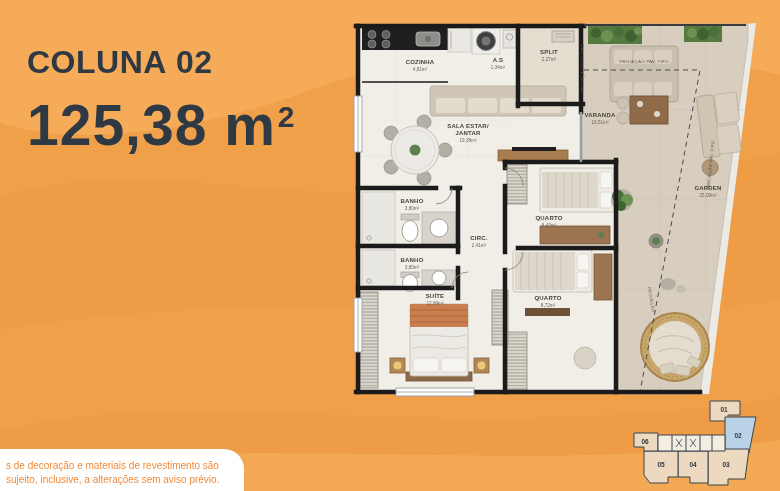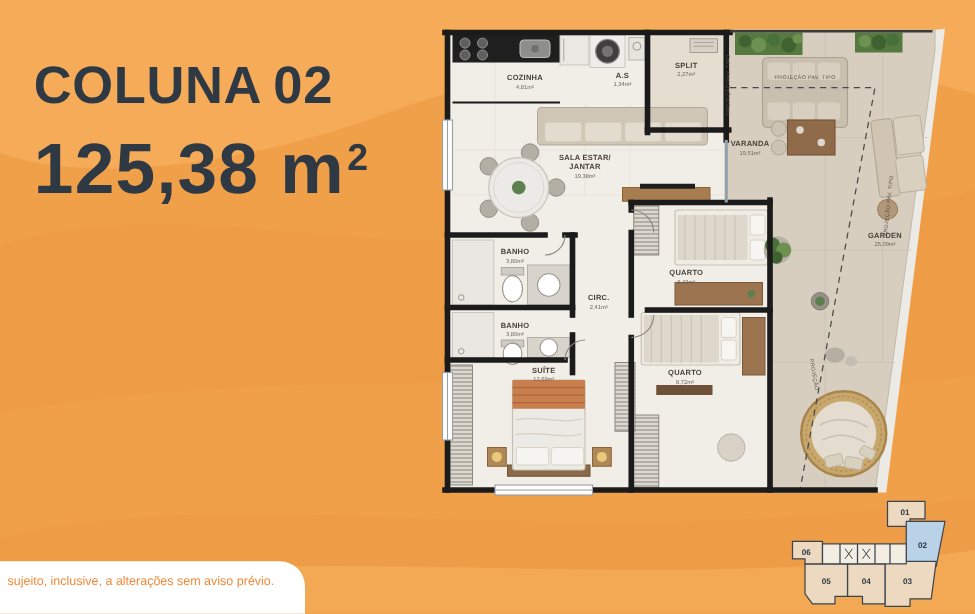--- a/index.html
+++ b/index.html
@@ -3,21 +3,21 @@
 <meta charset="utf-8">
 <style>
   html,body{margin:0;padding:0;}
   body{
     width:780px;height:491px;position:relative;overflow:hidden;
     font-family:"Liberation Sans", sans-serif;
     background:#f1a04a;
   }
   #bg{position:absolute;left:0;top:0;z-index:0;}
   .title-block{position:absolute;left:27px;top:46px;z-index:2;color:#2e3944;}
-  .title-line1{font-size:42px;font-weight:800;letter-spacing:.5px;line-height:1.05;}
+  .title-line1{font-size:32px;font-weight:800;letter-spacing:.5px;line-height:1.05;}
   .title-line1 .unit-num{font-weight:600;margin-left:9px;}
   .title-line2{font-size:57px;font-weight:800;letter-spacing:1px;margin-top:12px;}
   .title-line2 sup{font-size:30px;font-weight:800;vertical-align:18px;margin-left:2px;}
   #plan{position:absolute;left:350px;top:10px;z-index:1;}
   #keyplan{position:absolute;left:632px;top:397px;z-index:2;}
   .disclaimer{
     position:absolute;left:-18px;top:449px;width:262px;height:70px;z-index:3;
     background:#ffffff;border-radius:20px;
     padding:10px 10px 8px 24px;box-sizing:border-box;
     color:#f08a3a;font-size:10px;line-height:1.4;
@@ -368,14 +368,15 @@
   </g>
   <text class="kp-num" x="92" y="15">01</text>
   <text class="kp-num" x="106" y="41">02</text>
   <text class="kp-num" x="94" y="70">03</text>
   <text class="kp-num" x="61" y="70">04</text>
   <text class="kp-num" x="29" y="70">05</text>
   <text class="kp-num" x="13" y="47">06</text>
 </svg>
 
 <div class="disclaimer">
+  <p>s de decoração e materiais de revestimento são</p>
   <p>sujeito, inclusive, a alterações sem aviso prévio.</p>
 </div>
 
 </body></html>

